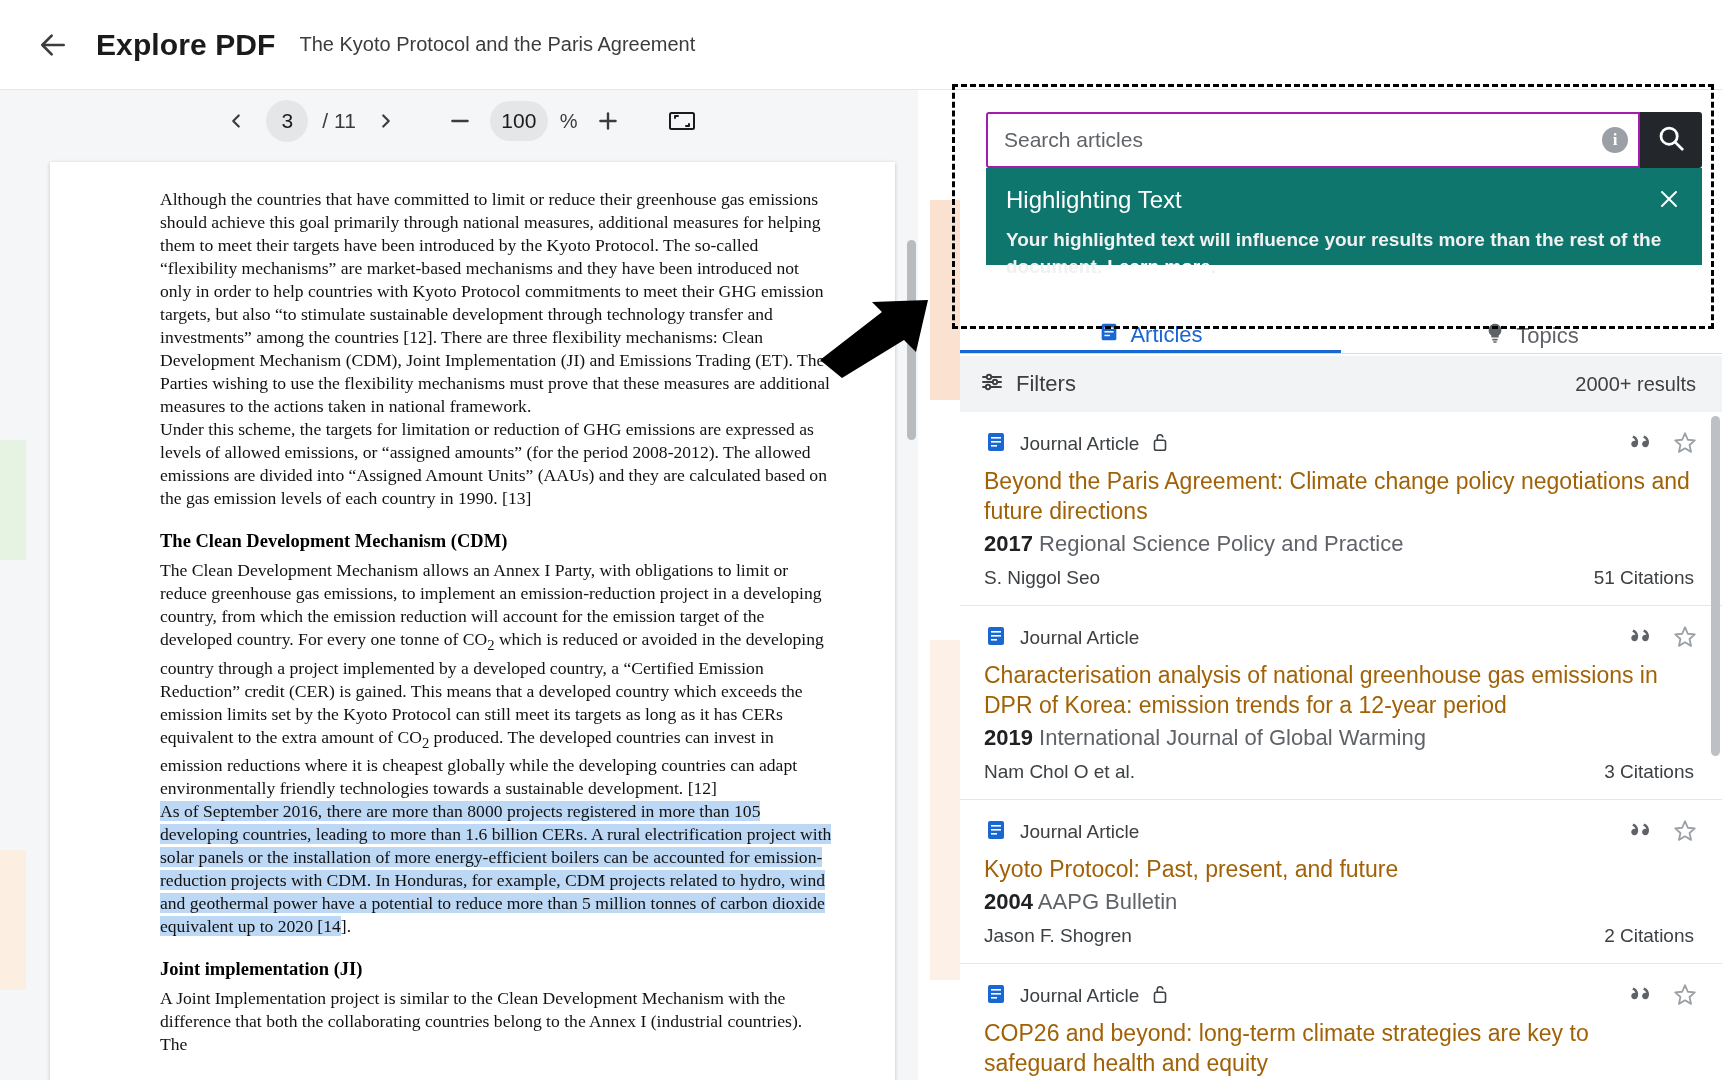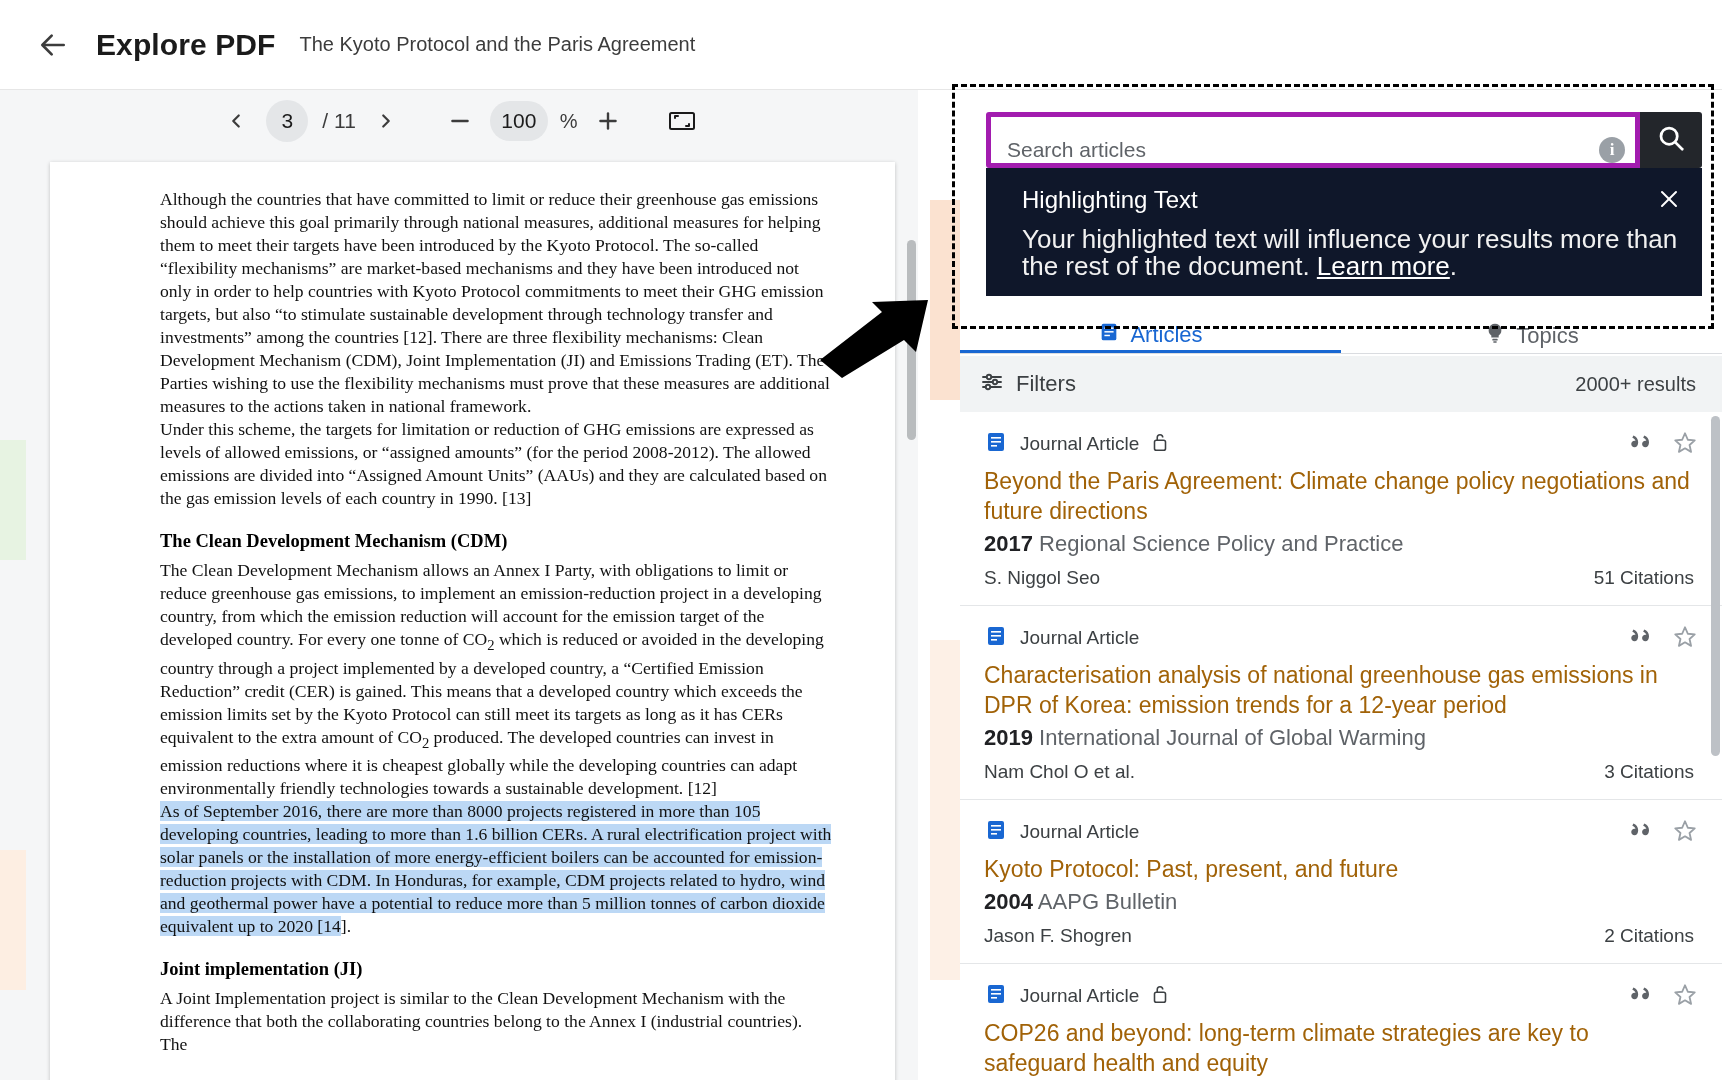--- a/index.html
+++ b/index.html
@@ -97,22 +97,22 @@
   }
   .dashed-box {
     position: absolute; top: 84px; left: 952px; width: 762px; height: 245px;
     border: 3px dashed #000; z-index: 30; pointer-events: none;
   }
   .search-row {
     position: absolute; top: 22px; left: 26px; width: 716px; height: 56px;
     display: flex;
   }
   .search-input-wrap {
-    flex: 1; background: #ffffff; border: 5px solid #a21caf;
-    border-radius: 3px 0 0 3px; display: flex; align-items: flex-end;
+    flex: 1; background: #ffffff; border: 2px solid #a21caf;
+    border-radius: 3px 0 0 3px; display: flex; align-items: center;
     padding: 0 10px 0 14px;
   }
   .search-input-wrap input {
     flex: 1; border: none; outline: none; font-size: 21px;
     color: #1b1b1b; font-family: "Liberation Sans", sans-serif;
     background: transparent;
   }
   .search-input-wrap input::placeholder { color: #5f6368; }
   .info-icon {
     width: 26px; height: 26px; border-radius: 50%; background: #9aa0a6;
@@ -120,30 +120,30 @@
     font-size: 17px; font-family: "Liberation Serif", serif; font-weight: bold;
     cursor: pointer;
   }
   .search-btn {
     width: 62px; background: #23262b; border-radius: 0 3px 3px 0;
     display: flex; align-items: center; justify-content: center;
     cursor: pointer;
   }
 
   .tip-card {
-    position: absolute; top: 78px; left: 26px; width: 716px; height: 128px;
-    background: #0f172a; color: #fff; padding: 18px 22px 0 36px;
+    position: absolute; top: 78px; left: 26px; width: 716px; height: 97px;
+    background: #0f766e; color: #fff; padding: 18px 22px 0 20px;
   }
   .tip-title { font-size: 24px; font-weight: normal; }
   .tip-close {
     position: absolute; top: 16px; right: 18px; width: 30px; height: 30px;
     display: flex; align-items: center; justify-content: center; cursor: pointer;
   }
   .tip-body {
-    margin-top: 12px; font-size: 26px; line-height: 27px; color: #f1f1f1;
+    margin-top: 12px; font-size: 19px; line-height: 27px; color: #f1f1f1; font-weight: bold;
   }
   .tip-body a { color: #ffffff; text-decoration: underline; }
 
   .tabs {
     position: absolute; top: 216px; left: 0; width: 762px; height: 48px;
     display: flex; border-bottom: 1px solid #dadce0;
   }
   .tab {
     flex: 1; display: flex; align-items: center; justify-content: center;
     gap: 10px; font-size: 22px; color: #5f6368; cursor: pointer;

